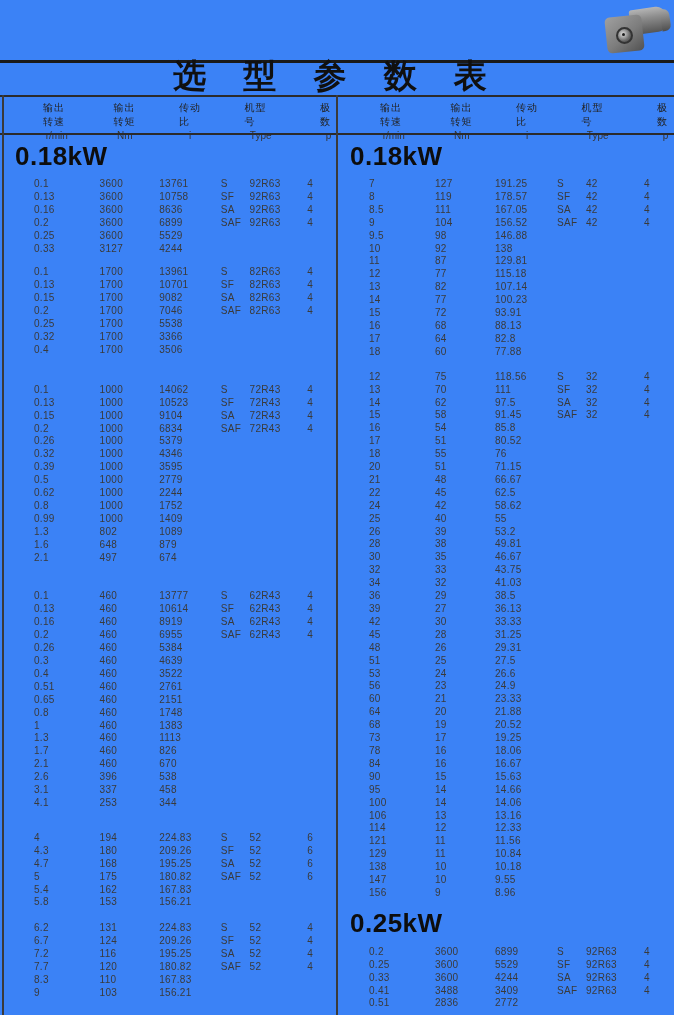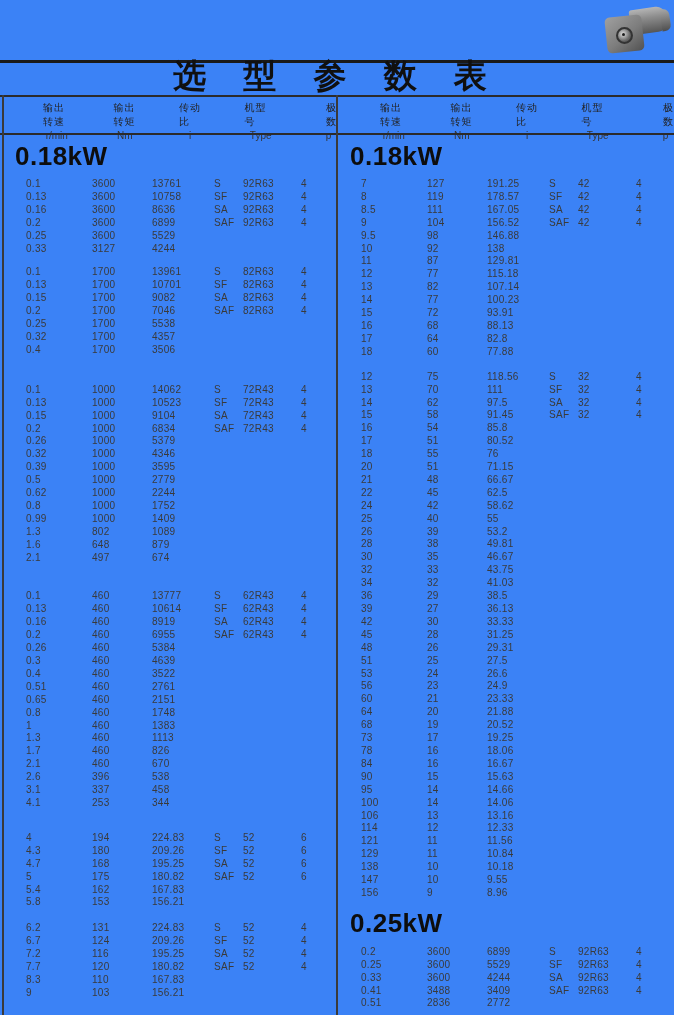--- a/index.html
+++ b/index.html
@@ -16,29 +16,29 @@
   
   .page-title{position:absolute;top:57px;left:0;width:674px;text-align:center;
       font-size:33px;font-weight:bold;letter-spacing:14px;color:#101010;line-height:38px;}
   
   .thead{position:absolute;top:98px;left:0;width:674px;display:flex;}
   .hgroup{display:flex;}
   .hgroup-left{width:337px;}
   .hgroup-right{width:337px;}
   .hcell{display:flex;flex-direction:column;align-items:center;justify-content:flex-start;
       font-size:10px;line-height:14px;padding-top:3px;color:#222;padding-left:43px;}
-  .hc1{width:76px;} .hc2{width:62px;} .hc3{width:62px;} .hc4{width:90px;} .hc5{width:47px;text-align:right;}
+  .hc1{width:76px;} .hc2{width:62px;} .hc3{width:62px;} .hc4{width:90px;} .hc5{width:47px;}
   .hzh{letter-spacing:1px;} .hen{color:#333;}
   
   .col{position:absolute;top:133px;}
   .col-left{left:2px;width:335px;}
   .col-right{left:337px;width:337px;}
   .section-heading{font-size:26px;line-height:30px;font-weight:900;color:#0d0d0d;
       padding-left:13px;letter-spacing:0.5px;margin-top:8px;font-family:"Liberation Sans",sans-serif;}
-  .block{margin-top:8px;}
+  .block{margin-top:8px;margin-left:8px;}
   .col-left .b0-0{margin-top:7px;}
   .col-left .b0-1{margin-top:11px;}
   .col-left .b0-2{margin-top:27px;}
   .col-left .b0-3{margin-top:26px;}
   .col-left .b0-4{margin-top:22px;}
   .col-left .b0-5{margin-top:13px;}
   .col-right .b0-0{margin-top:7px;}
   .col-right .b0-1{margin-top:12px;}
   .col-right .sh-1{}
   .col-right .b1-0{margin-top:8px;}
@@ -217,21 +217,21 @@
           <span class="c-speed">0.25</span>
           <span class="c-torque">1700</span>
           <span class="c-ratio">5538</span>
           <span class="c-prefix"></span>
           <span class="c-size"></span>
           <span class="c-poles"></span>
         </div>
         <div class="row">
           <span class="c-speed">0.32</span>
           <span class="c-torque">1700</span>
-          <span class="c-ratio">4357</span>
+          <span class="c-ratio">3366</span>
           <span class="c-prefix"></span>
           <span class="c-size"></span>
           <span class="c-poles"></span>
         </div>
         <div class="row">
           <span class="c-speed">0.4</span>
           <span class="c-torque">1700</span>
           <span class="c-ratio">3506</span>
           <span class="c-prefix"></span>
           <span class="c-size"></span>

